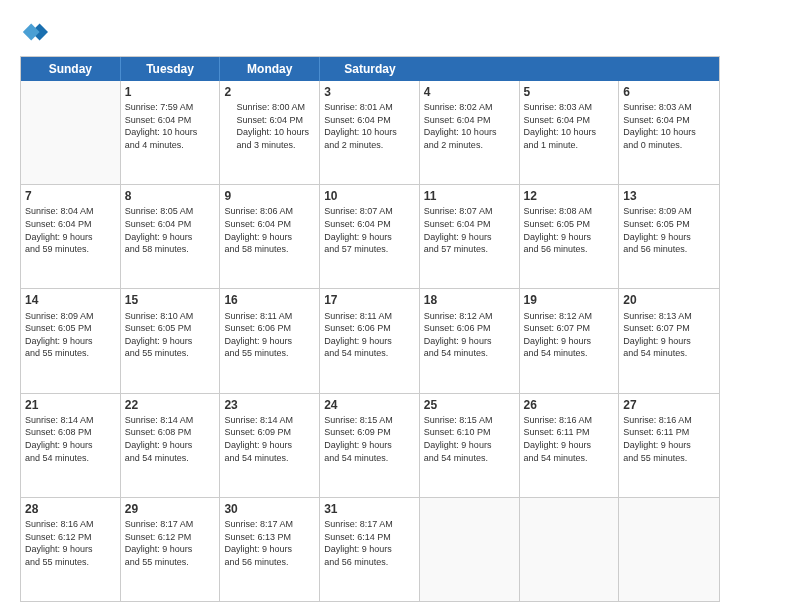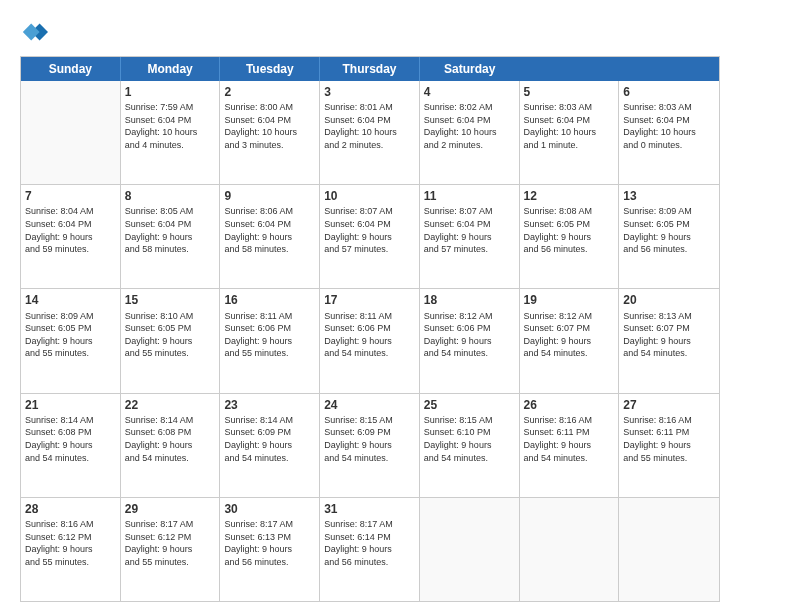--- a/index.html
+++ b/index.html
@@ -126,38 +126,37 @@
     </div>
     <div class="title-block">
       <div class="month-title"></div>
       <div class="subtitle"></div>
     </div>
   </div>
 
   <div class="calendar">
     <div class="cal-header">
       <div class="cal-header-cell">Sunday</div>
+      <div class="cal-header-cell">Tuesday</div>
       <div class="cal-header-cell">Monday</div>
-      <div class="cal-header-cell">Tuesday</div>
-      <div class="cal-header-cell">Thursday</div>
       <div class="cal-header-cell">Saturday</div>
     </div>
     <div class="cal-body" id="cal-body">
     <div class="cal-row">
           <div class="cal-cell empty"></div>
           <div class="cal-cell">
             <span class="day-num">1</span>
             <div class="cell-info" style="white-space: pre-line;">Sunrise: 7:59 AM
 Sunset: 6:04 PM
 Daylight: 10 hours
 and 4 minutes.</div>
           </div>
           <div class="cal-cell">
             <span class="day-num">2</span>
-            <div class="cell-info" style="white-space: pre-line;">Sunrise: 8:00 AM
+            <div class="cell-info" style="white-space: pre-line; margin-left: 12px;">Sunrise: 8:00 AM
 Sunset: 6:04 PM
 Daylight: 10 hours
 and 3 minutes.</div>
           </div>
           <div class="cal-cell">
             <span class="day-num">3</span>
             <div class="cell-info" style="white-space: pre-line;">Sunrise: 8:01 AM
 Sunset: 6:04 PM
 Daylight: 10 hours
 and 2 minutes.</div>

